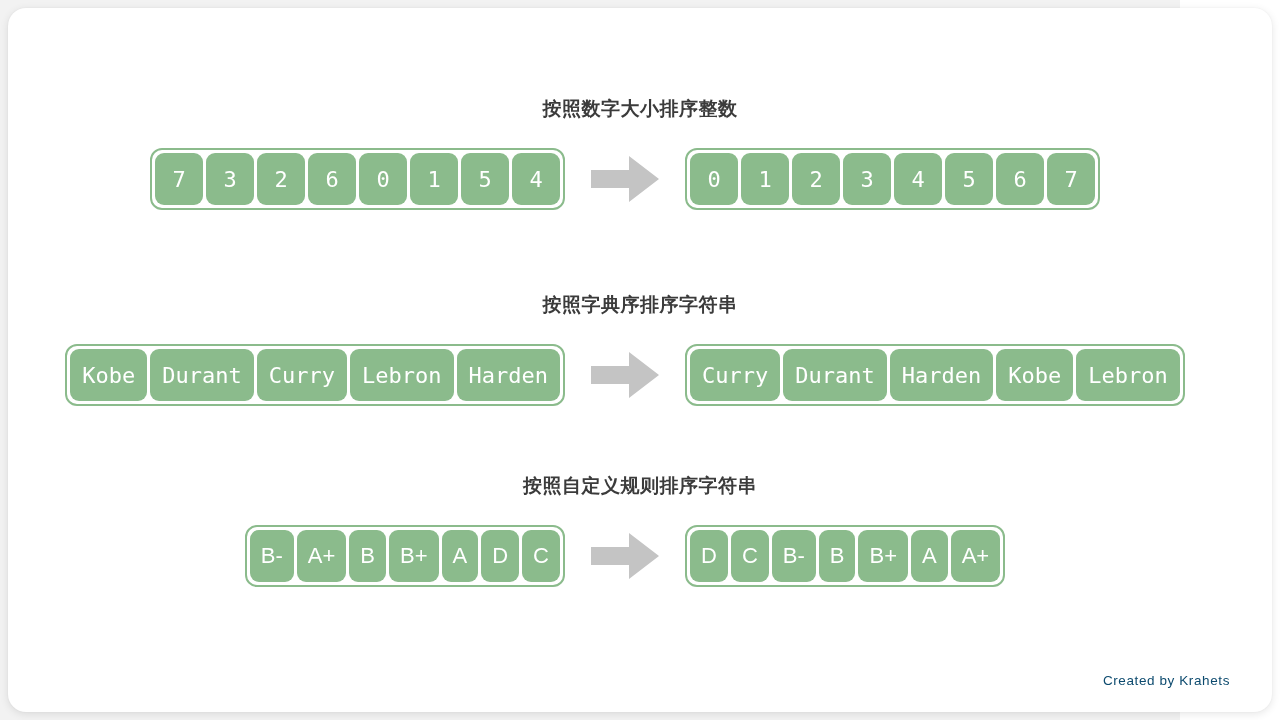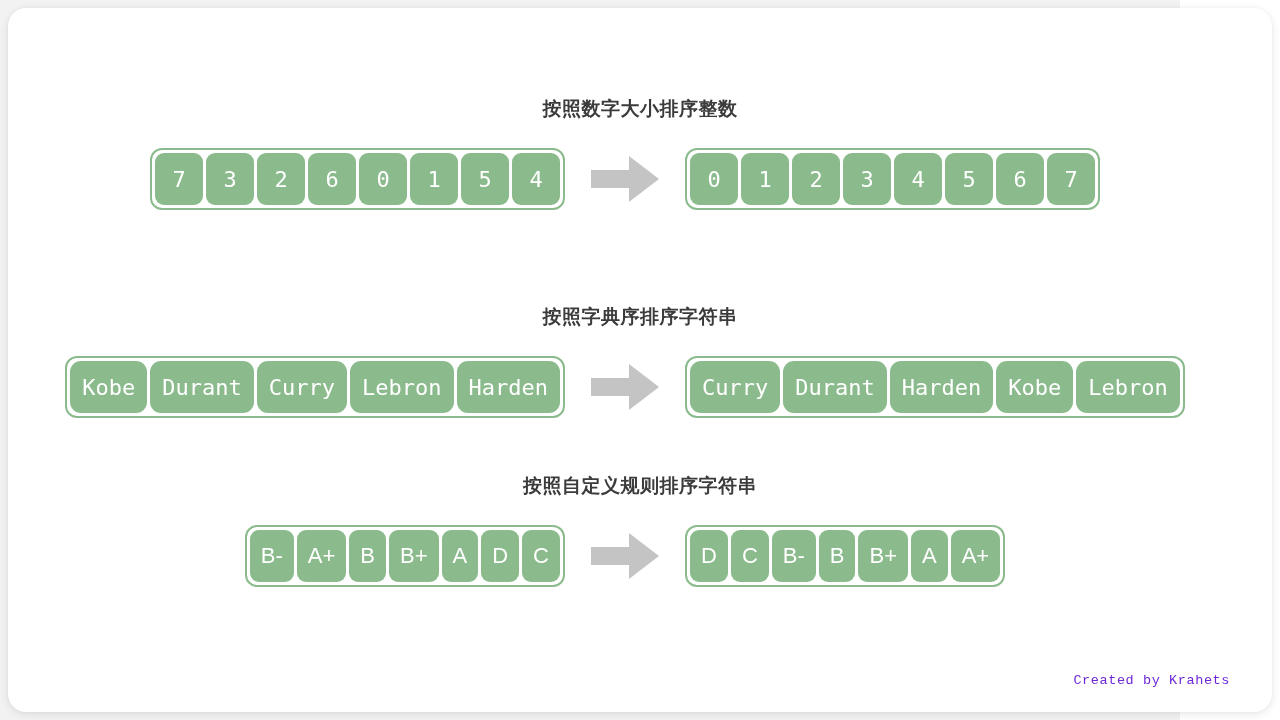--- a/index.html
+++ b/index.html
@@ -42,21 +42,21 @@
     top: 0;
     width: 100%;
   }
 
   .row {
     position: absolute;
     left: 0;
     width: 100%;
   }
   .row-0 { top: 88px; }
-  .row-1 { top: 296px; }
+  .row-1 { top: 284px; }
   .row-2 { top: 465px; }
 
   .row-title {
     text-align: center;
     font-family: "Liberation Sans", sans-serif;
     font-weight: bold;
     font-size: 19px;
     color: #3b3b3b;
     letter-spacing: 0.5px;
     line-height: 26px;
@@ -103,21 +103,21 @@
     font-family: "DejaVu Sans Mono", "Liberation Mono", monospace;
     font-size: 22px;
   }
   .sans .cell {
     font-family: "Liberation Sans", sans-serif;
     font-size: 22px;
   }
 
   
   .size-num .cell { width: 48px; }
-  .size-word .cell { padding: 0 12px; min-width: 44px; border-radius: 11px; }
+  .size-word .cell { padding: 0 12px; min-width: 44px; }
   .size-grade .cell { padding: 0 11px; min-width: 30px; }
 
   
   .arrow-wrap {
     width: 120px;
     display: flex;
     align-items: center;
     justify-content: center;
     flex: none;
   }
@@ -138,23 +138,23 @@
   .slot-right {
     display: flex;
     justify-content: flex-start;
     width: 500px;
   }
 
   .footer {
     position: absolute;
     right: 42px;
     bottom: 24px;
-    font-family: Liberation Mono, monospace;
+    font-family: Liberation Sans, sans-serif;
     font-size: 13.5px;
-    color: #6d28d9;
+    color: #0c4a6e;
     letter-spacing: 0.6px;
     user-select: none;
   }
 </style>
 </head>
 <body>
 
 <div class="canvas">
   <div class="card">
 

